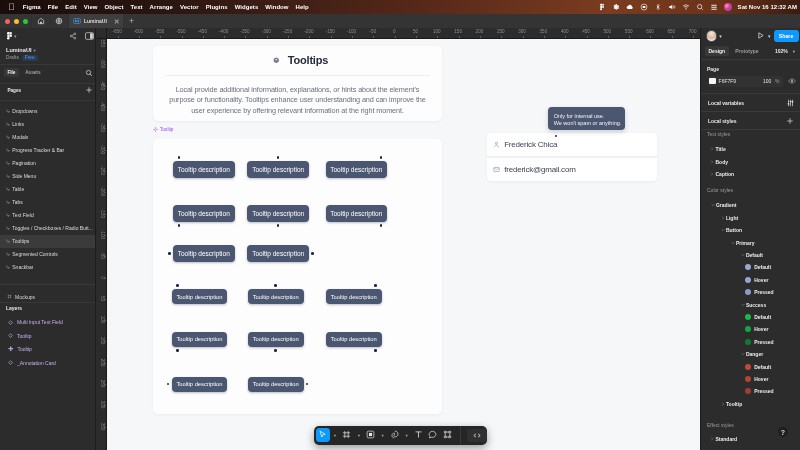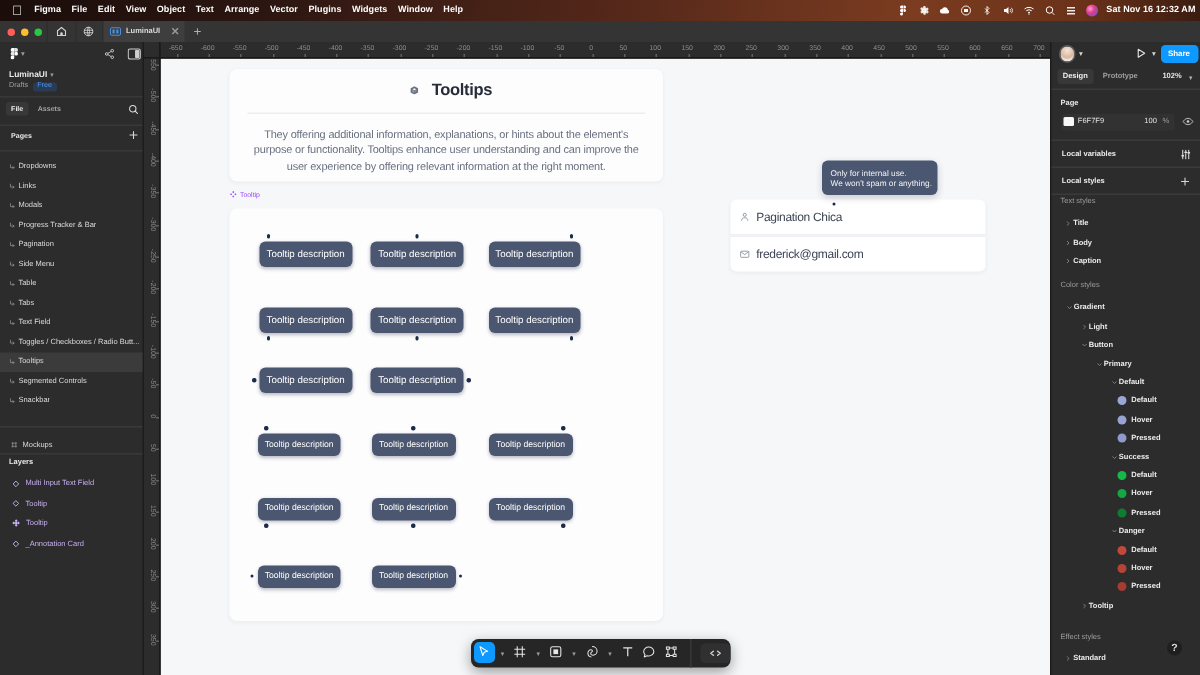--- a/index.html
+++ b/index.html
@@ -593,21 +593,21 @@
           <svg width="6.5" height="6.5" viewBox="0 0 24 24">
               <path fill="#6b7280" d="M12 1.6 21.2 6.6v10.8L12 22.4 2.8 17.4V6.6z"></path>
               <path fill="#f7f7f9" d="M12 6.8 16.6 9.3 12 11.8 7.4 9.3z"></path>
               <path fill="#9aa0ab" d="M7 10.2 11.5 12.7v5L7 15.2z"></path>
               <path fill="#868d99" d="M17 10.2 12.5 12.7v5l4.5-2.5z"></path>
             </svg>
         </span>
         <span class="ttl">Tooltips</span>
       </div>
       <div class="tcard-div"></div>
-      <div class="tcard-b">They offering additional information, explanations, or hints about the element's purpose or functionality. Tooltips enhance user understanding and can improve the user experience by offering relevant information at the right moment.</div>
+      <div class="tcard-b">Local provide additional information, explanations, or hints about the element's purpose or functionality. Tooltips enhance user understanding and can improve the user experience by offering relevant information at the right moment.</div>
     </div>
 
     <div class="clab">
       <svg width="5" height="5" viewBox="0 0 24 24">
           <path fill="#9747ff" d="M12 1.6 15.4 5 12 8.4 8.6 5zM19 8.6 22.4 12 19 15.4 15.6 12zM5 8.6 8.4 12 5 15.4 1.6 12zM12 15.6 15.4 19 12 22.4 8.6 19z"></path>
         </svg>
       <span>Tooltip</span>
     </div>
 
     <div class="vframe">
@@ -686,21 +686,21 @@
         <i class="tiparrow"></i>
       </div>
       <div class="demo-card">
         <div class="drow">
           <span class="dic">
             <svg width="7" height="7" viewBox="0 0 24 24">
                 <circle cx="12" cy="7.6" r="3.6" fill="none" stroke="#7b8494" stroke-width="1.8"></circle>
                 <path fill="none" stroke="#7b8494" stroke-width="1.8" stroke-linecap="round" d="M4.8 20.2c0-3.7 3.2-6 7.2-6s7.2 2.3 7.2 6"></path>
               </svg>
           </span>
-          <span class="dval">Pagination Chica</span>
+          <span class="dval">Frederick Chica</span>
         </div>
         <div class="ddiv"></div>
         <div class="ddiv"></div>
         <div class="drow">
           <span class="dic">
             <svg width="7" height="7" viewBox="0 0 24 24">
                 <rect x="2.6" y="5" width="18.8" height="14" rx="2" fill="none" stroke="#7b8494" stroke-width="1.8"></rect>
                 <path fill="none" stroke="#7b8494" stroke-width="1.8" stroke-linejoin="round" d="m3.6 6.6 8.4 6.4 8.4-6.4"></path>
               </svg>
           </span>

